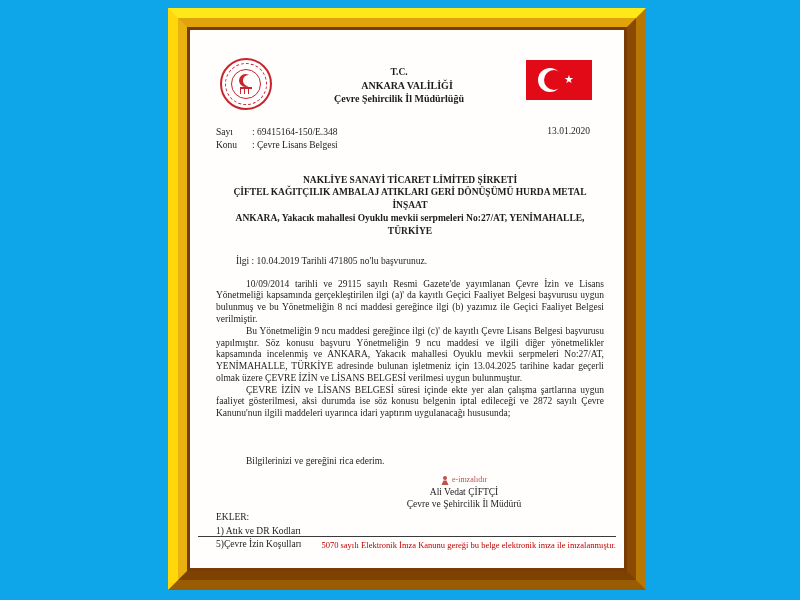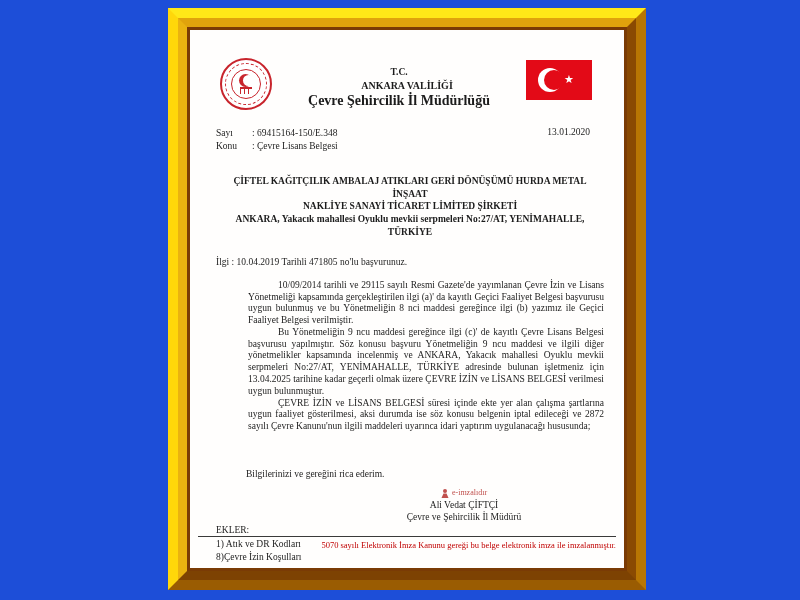--- a/index.html
+++ b/index.html
@@ -1,18 +1,18 @@
 <!DOCTYPE html>
 <html><head>
 <meta charset="utf-8">
 <style>
   * { margin:0; padding:0; box-sizing:border-box; }
   html,body { background:#ffffff; }
   .page {
-    position:relative; width:800px; height:600px; background:#1d4ed8;
+    position:relative; width:800px; height:600px; background:#0ea5e9;
     overflow:hidden; font-family:"Liberation Serif", serif;
   }
   
   .frame {
     position:absolute; left:168px; top:8px; width:478px; height:582px;
     border:10px solid;
     border-color:#ffe818 #b87603 #9a5c02 #ffd70a;
   }
   .frame-mid {
     width:100%; height:100%;
@@ -36,41 +36,41 @@
   .seal-crescent { position:absolute; left:7px; top:4px; width:13px; height:13px;
                    border-radius:50%; background:#c8242c; }
   .seal-crescent::after { content:""; position:absolute; left:4px; top:1px; width:11px; height:11px;
                    border-radius:50%; background:#fff; }
   .seal-building { position:absolute; left:8px; bottom:4px; width:12px; height:7px;
                    border-top:2px solid #c8242c;
                    background:repeating-linear-gradient(90deg,#c8242c 0 1.5px,transparent 1.5px 4px); }
   .header-center { flex:1; text-align:center; font-weight:bold; padding-top:8px; line-height:1.35; }
   .header-tc { font-size:9.5px; }
   .header-office { font-size:10px;margin-left:16px; }
-  .header-dept { font-size:14px; }
+  .header-dept { font-size:10px; }
   .flag { width:66px; height:40px; background:#e30a17; position:relative; flex:0 0 auto;
           margin-right:12px; margin-top:2px; }
   .flag-crescent { position:absolute; left:12px; top:8px; width:24px; height:24px;
                    border-radius:50%; background:#ffffff; }
   .flag-crescent::after { content:""; position:absolute; left:6px; top:2px; width:20px; height:20px;
                    border-radius:50%; background:#e30a17; }
   .flag-star { position:absolute; left:38px; top:13px; color:#ffffff; font-size:11px;
                font-family:"DejaVu Sans", sans-serif; }
   
   .meta-row { margin-top:16px; position:relative; }
   .meta-line { display:flex; line-height:1.35; }
   .meta-label { font-weight:normal; width:36px; }
   .meta-date { position:absolute; right:14px; top:0; }
   
   .recipient { margin-top:22px; text-align:center; font-weight:bold; line-height:1.35; }
   
-  .reference { margin-top:18px; }
+  .reference { margin-top:18px;margin-left:20px; }
   
   .body-paras { margin-top:13px; }
-  .body-paras p { text-align:justify; text-indent:30px; line-height:1.24;margin-left:32px; }
+  .body-paras p { text-align:justify; text-indent:30px; line-height:1.24; }
   .closing { margin-top:36px; text-indent:30px; }
   
   .signature { margin-top:9px; width:240px; margin-left:auto; margin-right:20px;
                text-align:center; line-height:1.35; }
   .esign-row { color:#c0504d; font-size:8px; display:flex; align-items:center;
                justify-content:center; gap:3px; }
   .sig-name, .sig-title { font-weight:normal;text-align:center; }
   
   .attachments { line-height:1.4; }
   
@@ -111,22 +111,22 @@
             <span>: 69415164-150/E.348</span>
           </div>
           <div class="meta-line">
             <span class="meta-label">Konu</span>
             <span>: Çevre Lisans Belgesi</span>
           </div>
           <div class="meta-date">13.01.2020</div>
         </div>
 
         <div class="recipient">
+          <div>NAKLİYE SANAYİ TİCARET LİMİTED ŞİRKETİ</div>
           <div>ÇİFTEL KAĞITÇILIK AMBALAJ ATIKLARI GERİ DÖNÜŞÜMÜ HURDA METAL İNŞAAT</div>
-          <div>NAKLİYE SANAYİ TİCARET LİMİTED ŞİRKETİ</div>
           <div>ANKARA, Yakacık mahallesi Oyuklu mevkii serpmeleri No:27/AT, YENİMAHALLE,</div>
           <div>TÜRKİYE</div>
         </div>
 
         <div class="reference">İlgi : 10.04.2019 Tarihli 471805 no'lu başvurunuz.</div>
 
         <div class="body-paras">
           <p>10/09/2014 tarihli ve 29115 sayılı Resmi Gazete'de yayımlanan Çevre İzin ve Lisans Yönetmeliği kapsamında gerçekleştirilen ilgi (a)' da kayıtlı Geçici Faaliyet Belgesi başvurusu uygun bulunmuş ve bu Yönetmeliğin 8 nci maddesi gereğince ilgi (b) yazımız ile Geçici Faaliyet Belgesi verilmiştir.</p>
           <p>Bu Yönetmeliğin 9 ncu maddesi gereğince ilgi (c)' de kayıtlı Çevre Lisans Belgesi başvurusu yapılmıştır. Söz konusu başvuru Yönetmeliğin 9 ncu maddesi ve ilgili diğer yönetmelikler kapsamında incelenmiş ve ANKARA, Yakacık mahallesi Oyuklu mevkii serpmeleri No:27/AT, YENİMAHALLE, TÜRKİYE adresinde bulunan işletmeniz için 13.04.2025 tarihine kadar geçerli olmak üzere ÇEVRE İZİN ve LİSANS BELGESİ verilmesi uygun bulunmuştur.</p>
           <p>ÇEVRE İZİN ve LİSANS BELGESİ süresi içinde ekte yer alan çalışma şartlarına uygun faaliyet gösterilmesi, aksi durumda ise söz konusu belgenin iptal edileceği ve 2872 sayılı Çevre Kanunu'nun ilgili maddeleri uyarınca idari yaptırım uygulanacağı hususunda;</p>
@@ -142,21 +142,21 @@
               </svg>
             <span>e-imzalıdır</span>
           </div>
           <div class="sig-name">Ali Vedat ÇİFTÇİ</div>
           <div class="sig-title">Çevre ve Şehircilik İl Müdürü</div>
         </div>
 
         <div class="attachments">
           <div>EKLER:</div>
           <div>1) Atık ve DR Kodları</div>
-          <div>8)Çevre İzin Koşulları</div>
+          <div>5)Çevre İzin Koşulları</div>
         </div>
 
         <div class="footer">5070 sayılı Elektronik İmza Kanunu gereği bu belge elektronik imza ile imzalanmıştır.</div>
 
       </div>
     </div>
   </div>
 </div>
 
 </body></html>

